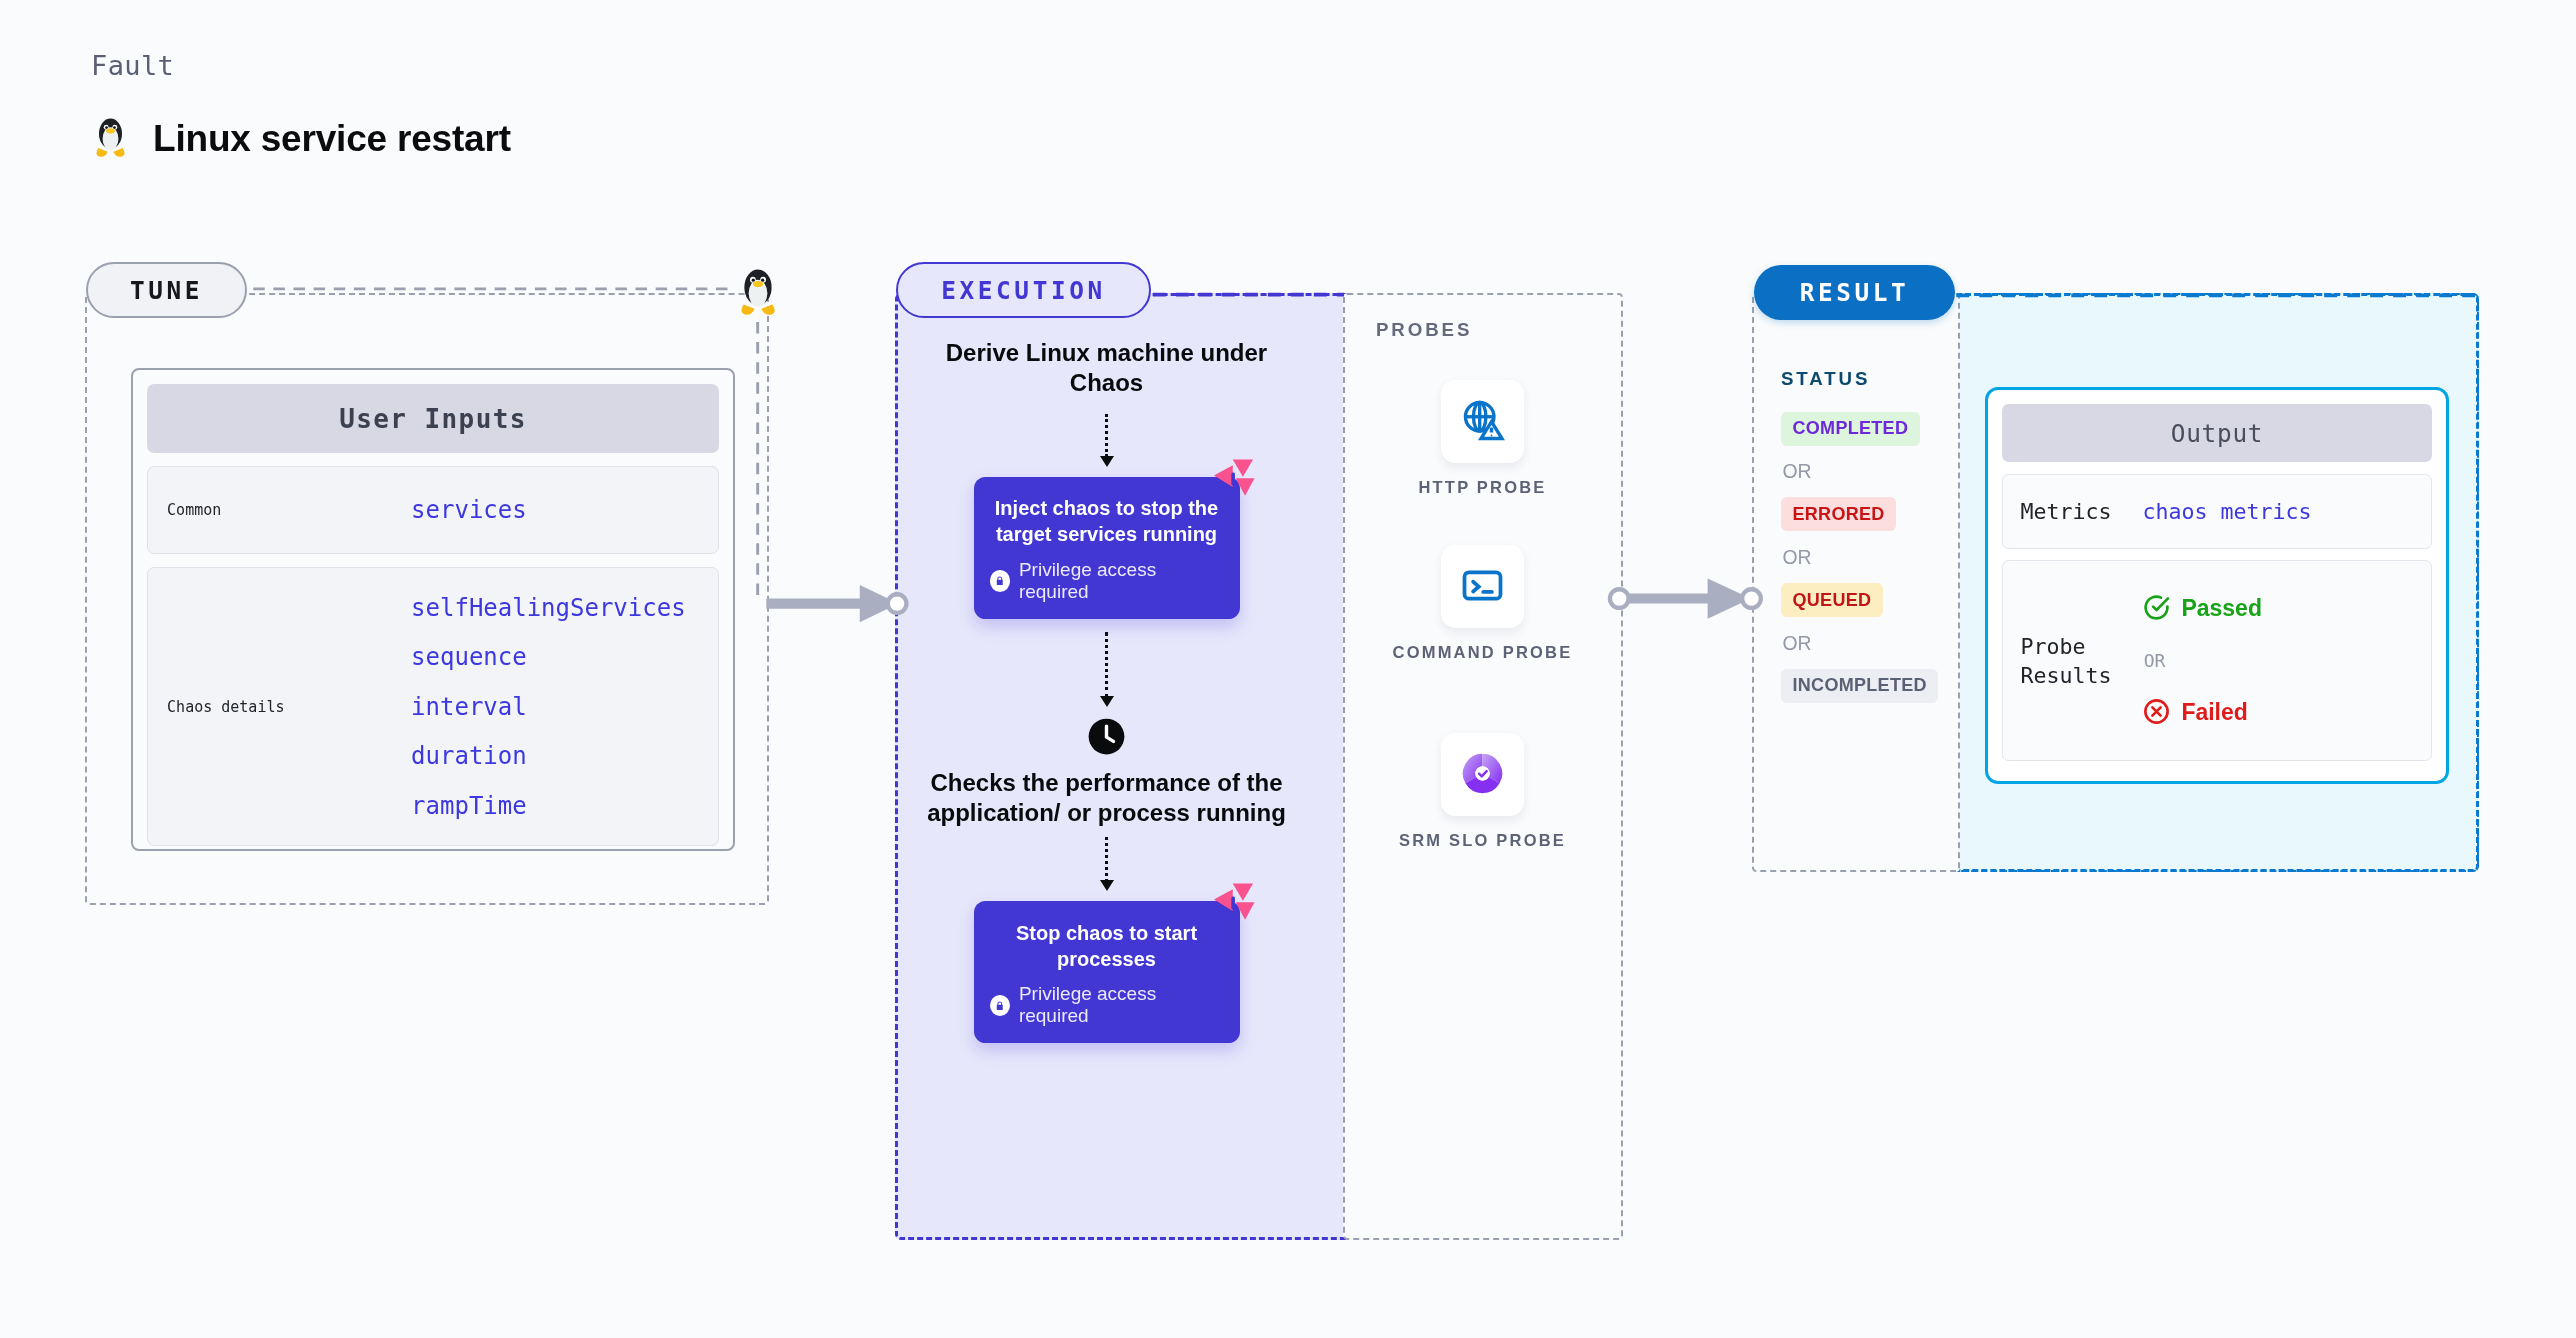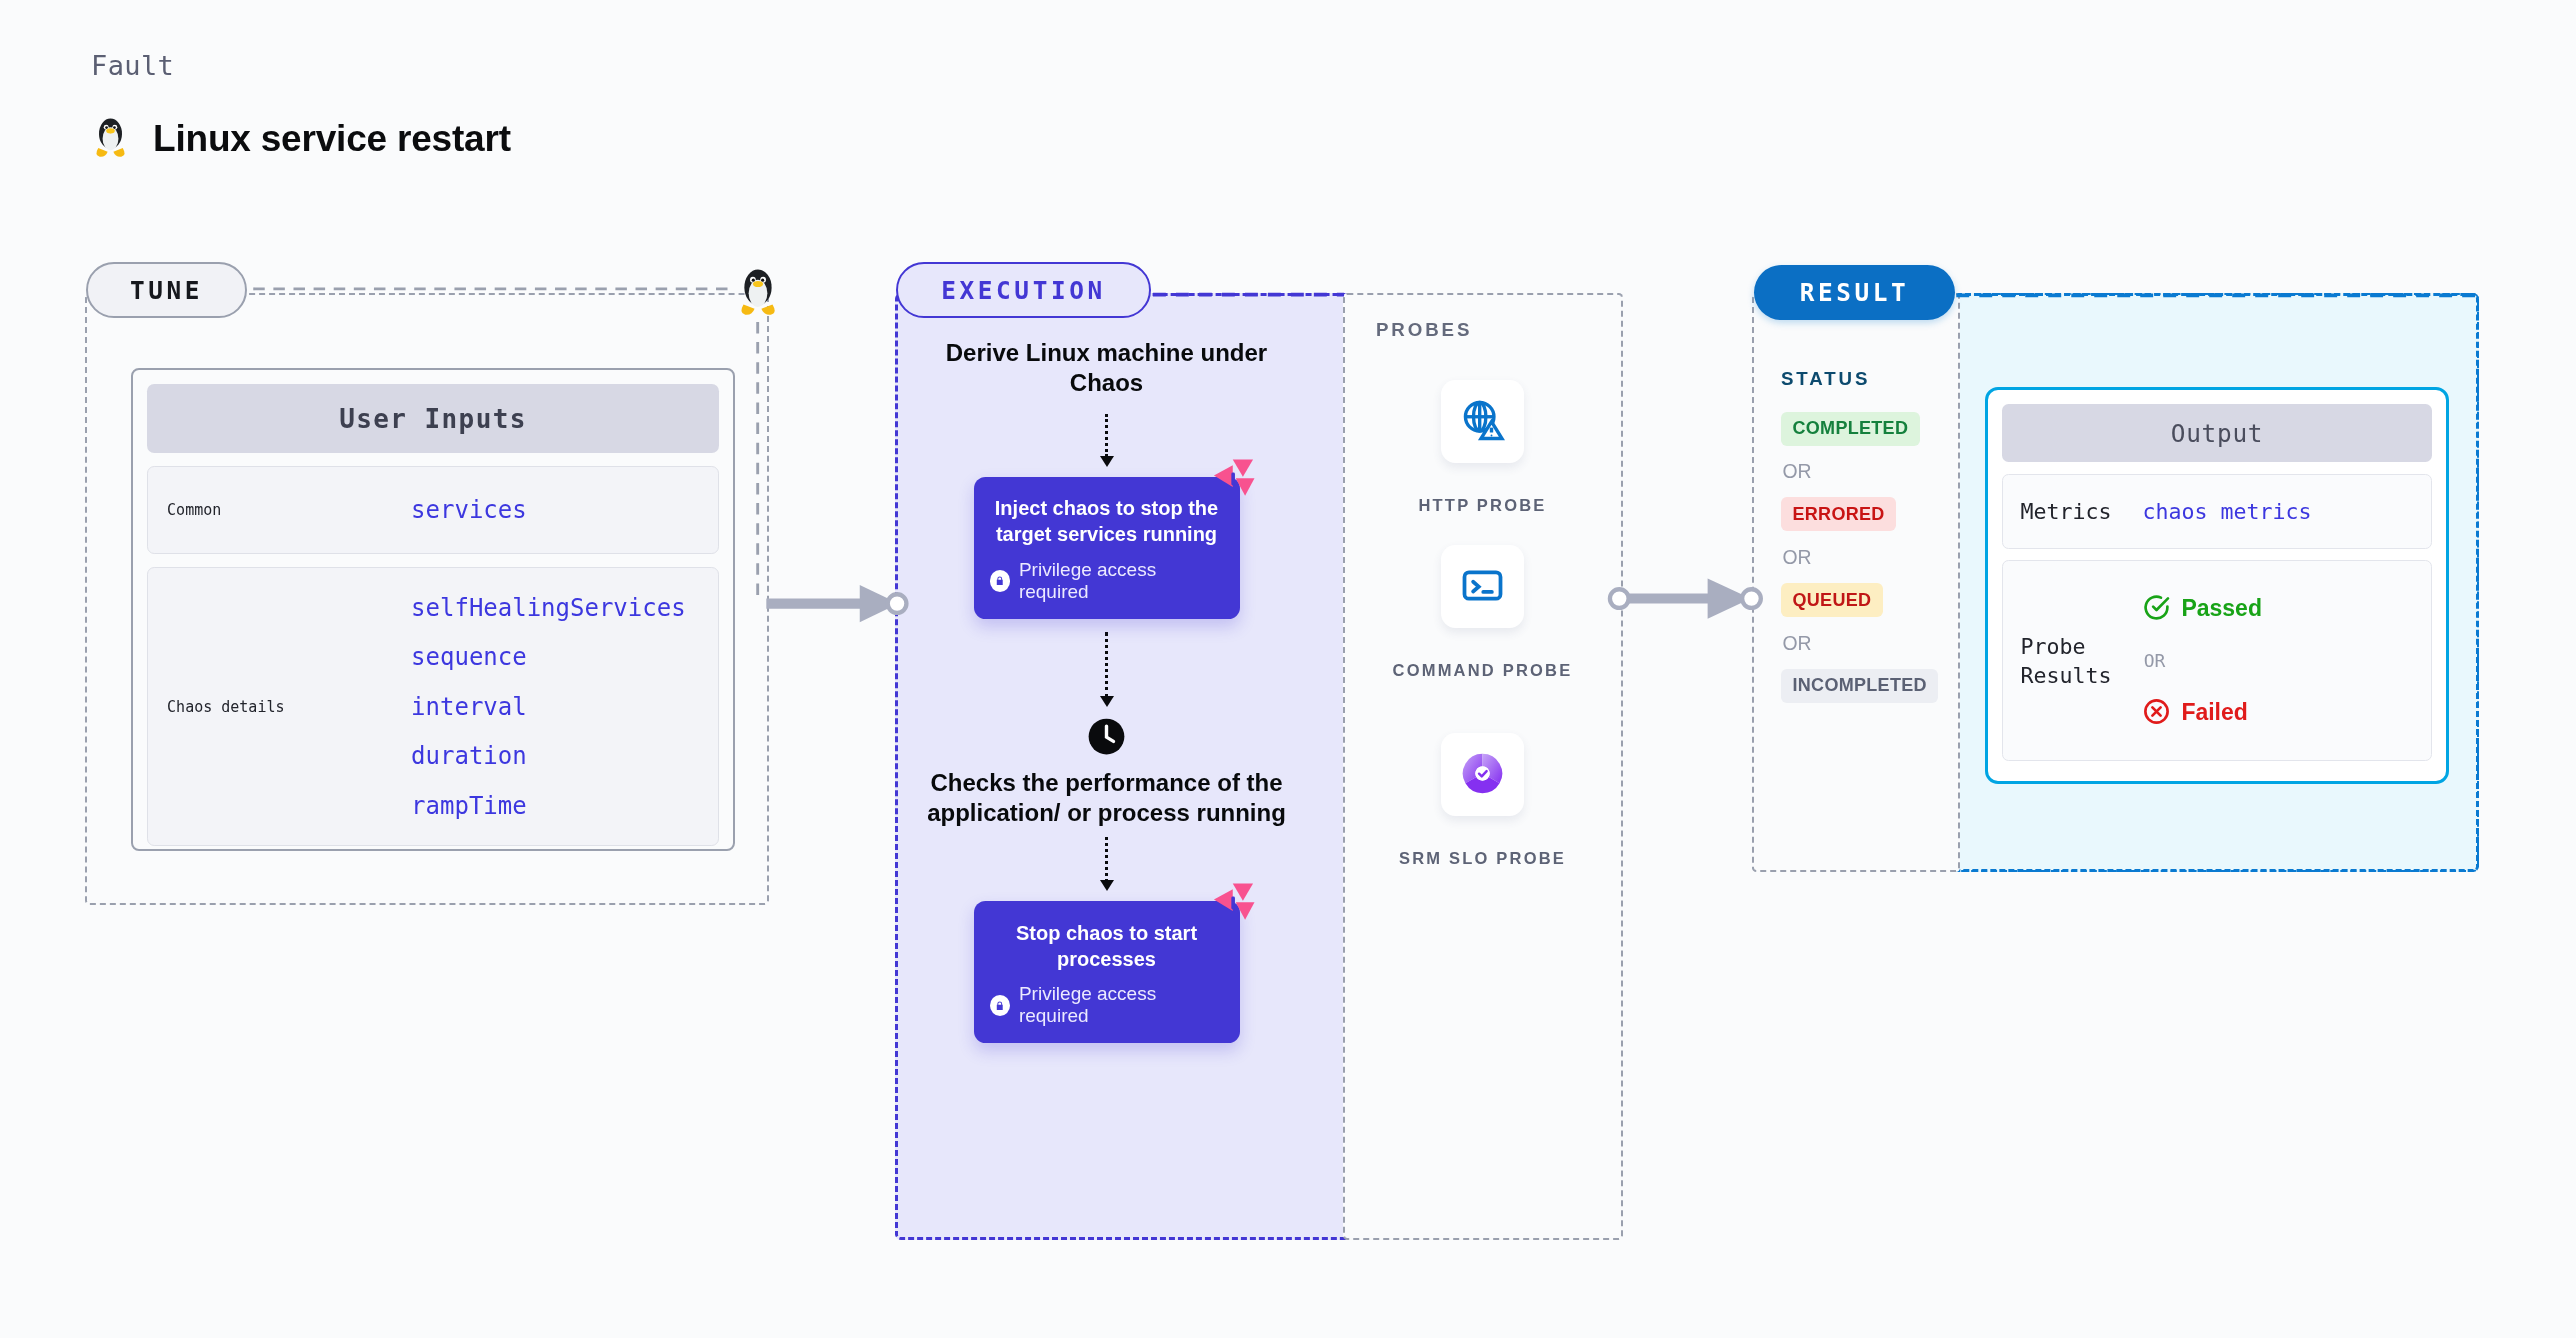--- a/index.html
+++ b/index.html
@@ -110,32 +110,32 @@
     position: absolute; left: 1376px; top: 319px;
     font-size: 18.7px; font-weight: 700; color: #646a7c; letter-spacing: 2.9px;
   }
   .probe-item { position: absolute; width: 187px; display: flex; flex-direction: column; align-items: center; }
   .probe-tile {
     width: 83px; height: 83px; background: #ffffff; border-radius: 14.4px;
     display: flex; align-items: center; justify-content: center;
     box-shadow: 0 4.3px 10px rgba(60,70,110,.09);
   }
   .probe-name {
-    margin-top: 31px; font-size: 16.5px; font-weight: 700; color: #5d6376;
+    margin-top: 13px; font-size: 16.5px; font-weight: 700; color: #5d6376;
     letter-spacing: 2.2px; text-align: left; line-height: 1.35;
   }
 
   
   .status-col { position: absolute; left: 1781px; top: 368px; width: 165px; }
   .status-title { font-size: 18.7px; font-weight: 700; color: #0c4a6e; letter-spacing: 2.9px; margin-bottom: 21.6px; }
   .chip {
     display: inline-block; padding: 6.5px 11.5px; border-radius: 5.8px;
     font-size: 18px; font-weight: 700; letter-spacing: 0.3px;
   }
-  .chip-completed   { background: #ddf4dd; color: #15803d; }
+  .chip-completed   { background: #ddf4dd; color: #6d28d9; }
   .chip-errored     { background: #fcdede; color: #c81414; }
   .chip-queued      { background: #fdeec2; color: #c01616; }
   .chip-incompleted { background: #eceef3; color: #5b6174; }
   .or-text { font-size: 19.4px; color: #9499a8; margin: 14.4px 0 14.4px 1.4px; }
 
   
   .output-card {
     position: absolute; left: 1985px; top: 387px; width: 464px; height: 397px;
     background: #ffffff; border: 3.6px solid #00a5e3; border-radius: 13px; padding: 14.4px;
   }

